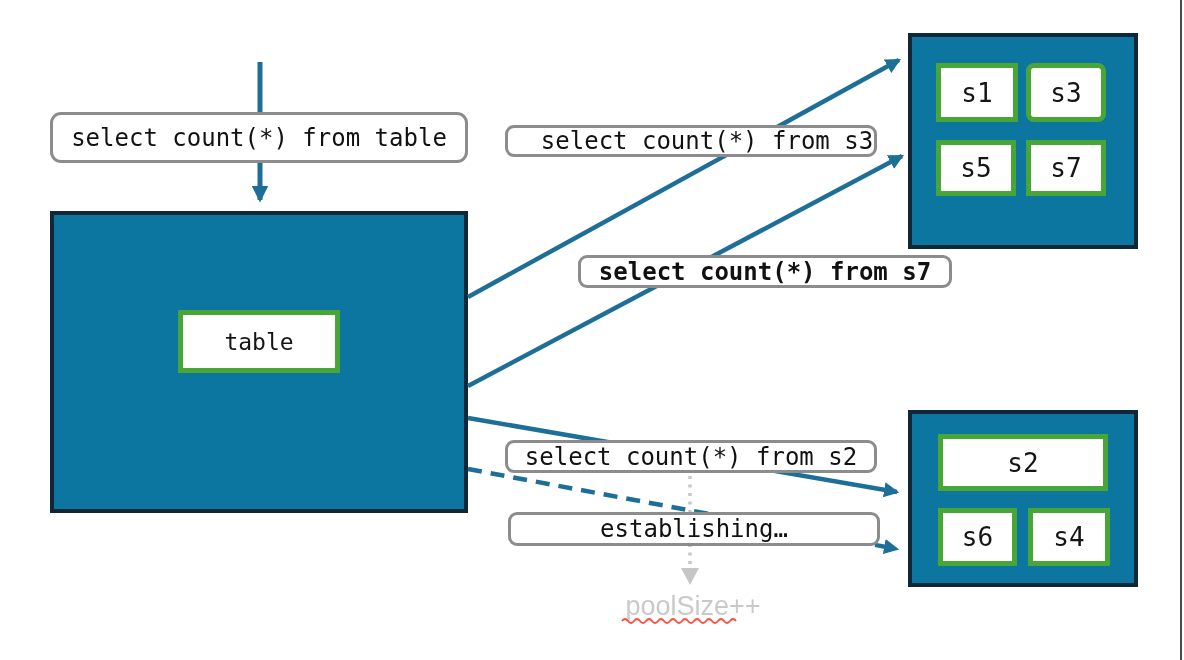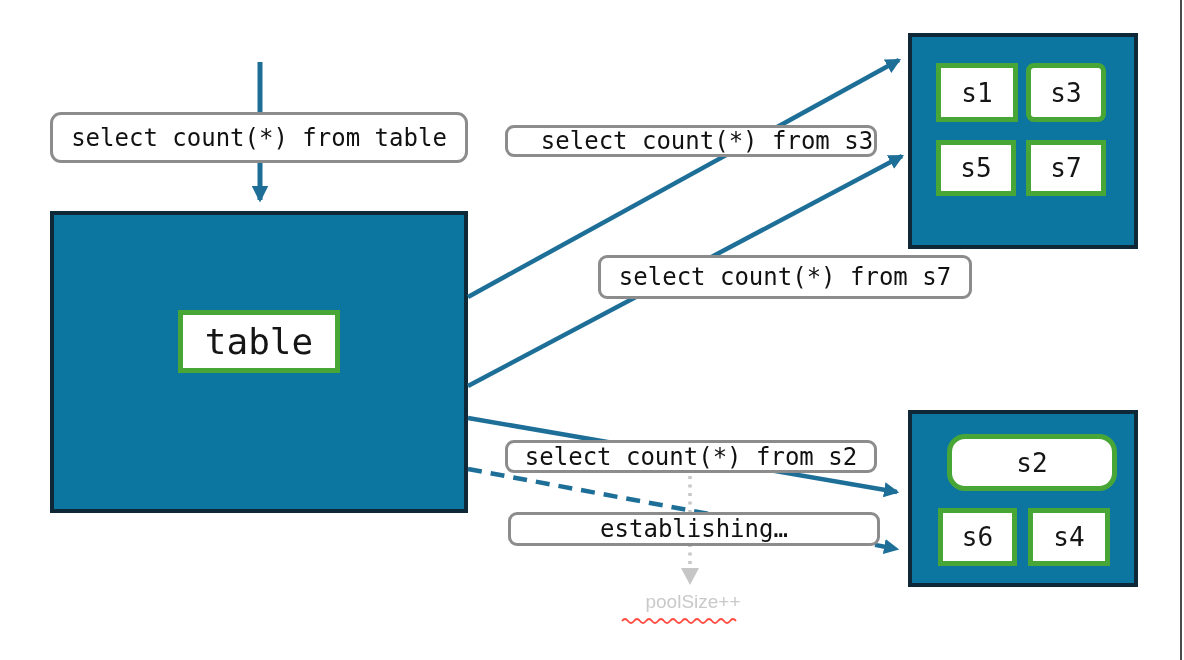--- a/index.html
+++ b/index.html
@@ -13,47 +13,47 @@
   }
   .table-node{left:50px;top:211px;width:418px;height:302px;}
   .pool-top{left:908px;top:33px;width:230px;height:216px;}
   .pool-bottom{left:908px;top:410px;width:230px;height:177px;}
   
   .shard{
     position:absolute;background:#ffffff;border:5px solid #47A635;box-sizing:border-box;
     display:flex;align-items:center;justify-content:center;
     font-size:26px;color:#151515;
   }
-  .table-inner{left:124px;top:95px;width:162px;height:63px;font-size:36px;}
+  .table-inner{left:124px;top:95px;width:162px;height:63px;font-size:23px;}
   .s1{left:24px;top:26px;width:82px;height:59px;}
   .s3{left:114px;top:26px;width:80px;height:59px;border-radius:8px;}
   .s5{left:24px;top:103px;width:80px;height:56px;}
   .s7{left:114px;top:103px;width:80px;height:56px;}
-  .s2{left:35px;top:20px;width:170px;height:57px;border-radius:18px;}
+  .s2{left:26px;top:20px;width:170px;height:57px;}
   .s6{left:26px;top:94px;width:79px;height:58px;}
   .s4{left:116px;top:94px;width:82px;height:58px;}
   
   .arrows{position:absolute;left:0;top:0;width:1184px;height:660px;z-index:5;pointer-events:none;}
   
   .qlabel{
     position:absolute;background:#ffffff;border:3.5px solid #8C8C8C;border-radius:9px;
     box-sizing:border-box;display:flex;align-items:center;justify-content:center;
     font-size:24px;color:#111;z-index:10;white-space:nowrap;
   }
   .qlabel.light{border-color:#C6C6C6;border-width:3px;z-index:9;align-items:flex-start;padding-top:1px;}
   .l-table{left:50px;top:112px;width:418px;height:51px;border-radius:11px;}
   .l-s5{left:503px;top:97px;width:381px;height:34px;}
   .l-s3{left:505px;top:125px;width:372px;height:32px;padding-left:32px;}
-  .l-s7{left:598px;top:255px;width:374px;height:44px;}
+  .l-s7{left:578px;top:255px;width:374px;height:33px;font-weight:bold;}
   .l-s2{left:505px;top:424px;width:372px;height:33px;margin-top:16px;}
   .l-est{left:508px;top:512px;width:372px;height:34px;}
   
   .poolsize{
     position:absolute;left:593px;top:591px;width:200px;text-align:center;z-index:4;
-    font-family:"Liberation Sans","DejaVu Sans",sans-serif;font-size:19px;color:#C9C9C9;
+    font-family:"Liberation Sans","DejaVu Sans",sans-serif;font-size:27px;color:#C9C9C9;
   }
   
   .slide-edge{position:absolute;left:1180px;top:0;width:2px;height:660px;background:#4B4B4B;z-index:20;}
 </style>
 </head>
 <body>
 
 <div class="canvas">
 
   <div class="node table-node">

